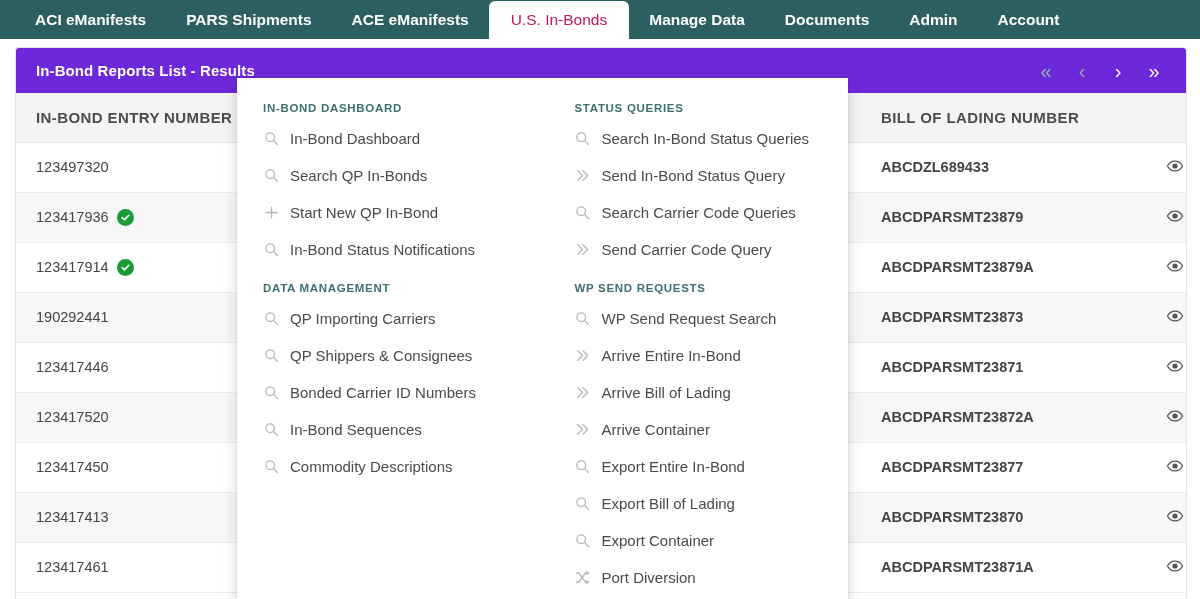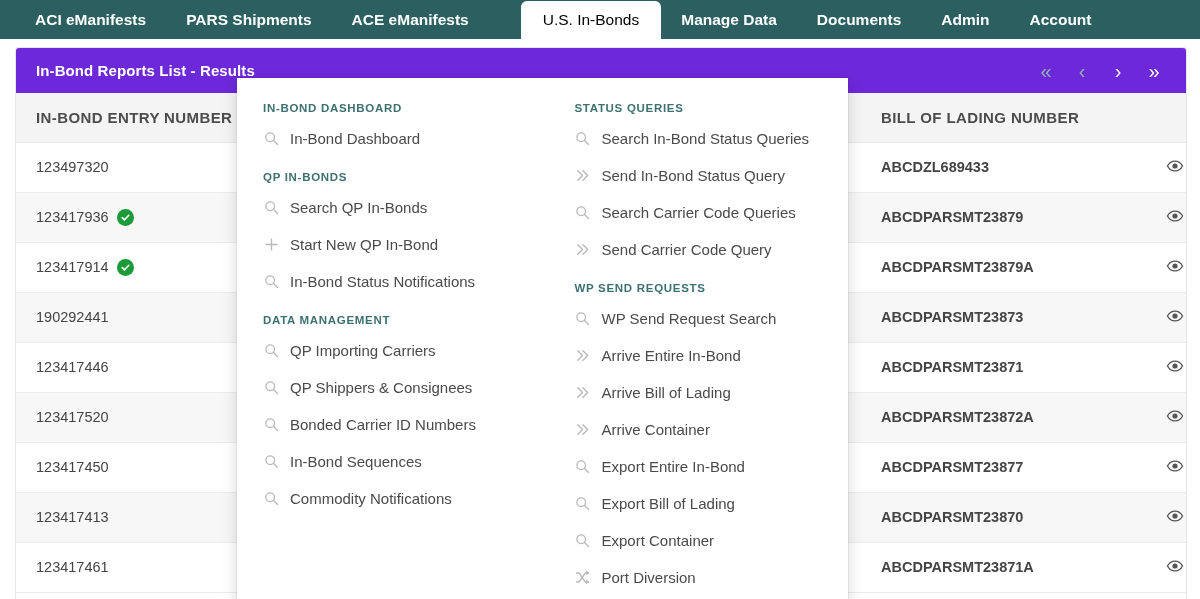--- a/index.html
+++ b/index.html
@@ -30,27 +30,26 @@
     padding: 0 20px;
     color: #ffffff;
     font-size: 15.5px;
     font-weight: bold;
     white-space: nowrap;
     cursor: pointer;
     user-select: none;
   }
   .nav-tab.active {
     background: #ffffff;
-    color: #000000;
+    color: #be185d;
     font-weight: normal;
     border-radius: 6px 6px 0 0;
     height: 38px;
     line-height: 38px;
     padding: 0 22px;
-    margin-left: 32px;
   }
 
   
   .content {
     position: absolute;
     top: 39px; left: 0;
     width: 1200px; height: 560px;
     background: #ffffff;
   }
 
@@ -348,21 +347,20 @@
           <div class="dd-section">IN-BOND DASHBOARD</div>
           <div class="dd-item">
             <span class="dd-ico">
               <svg width="15" height="15" viewBox="0 0 16 16" fill="none" stroke="currentColor" stroke-width="1.4">
                 <circle cx="6.6" cy="6.6" r="4.6"></circle>
                 <line x1="10.2" y1="10.2" x2="14.4" y2="14.4" stroke-linecap="round"></line>
               </svg>
             </span>
             <span>In-Bond Dashboard</span>
           </div>
-          <div class="dd-section">QP IN-BONDS</div>
           <div class="dd-item">
             <span class="dd-ico">
               <svg width="15" height="15" viewBox="0 0 16 16" fill="none" stroke="currentColor" stroke-width="1.4">
                 <circle cx="6.6" cy="6.6" r="4.6"></circle>
                 <line x1="10.2" y1="10.2" x2="14.4" y2="14.4" stroke-linecap="round"></line>
               </svg>
             </span>
             <span>Search QP In-Bonds</span>
           </div>
           <div class="dd-item">
@@ -420,21 +418,21 @@
             </span>
             <span>In-Bond Sequences</span>
           </div>
           <div class="dd-item">
             <span class="dd-ico">
               <svg width="15" height="15" viewBox="0 0 16 16" fill="none" stroke="currentColor" stroke-width="1.4">
                 <circle cx="6.6" cy="6.6" r="4.6"></circle>
                 <line x1="10.2" y1="10.2" x2="14.4" y2="14.4" stroke-linecap="round"></line>
               </svg>
             </span>
-            <span>Commodity Notifications</span>
+            <span>Commodity Descriptions</span>
           </div>
         </div>
         <div class="dd-col second">
           <div class="dd-section">STATUS QUERIES</div>
           <div class="dd-item">
             <span class="dd-ico">
               <svg width="15" height="15" viewBox="0 0 16 16" fill="none" stroke="currentColor" stroke-width="1.4">
                 <circle cx="6.6" cy="6.6" r="4.6"></circle>
                 <line x1="10.2" y1="10.2" x2="14.4" y2="14.4" stroke-linecap="round"></line>
               </svg>

